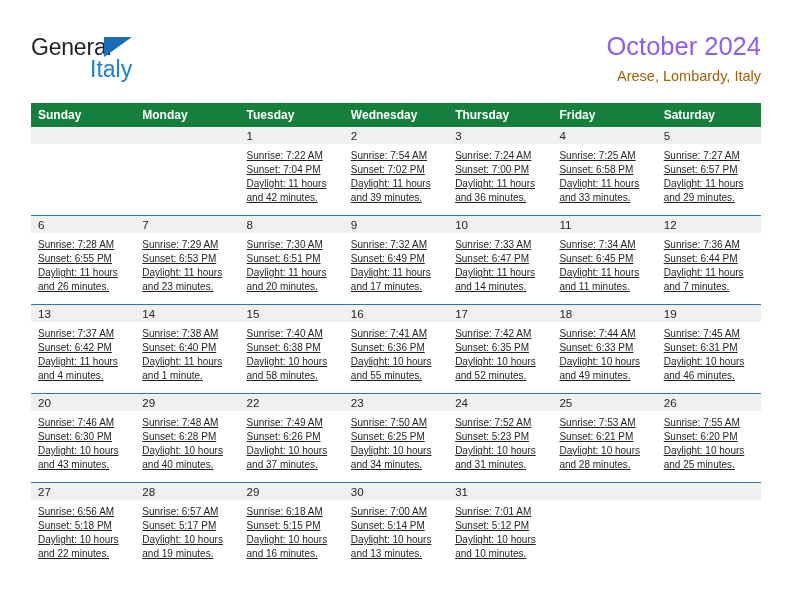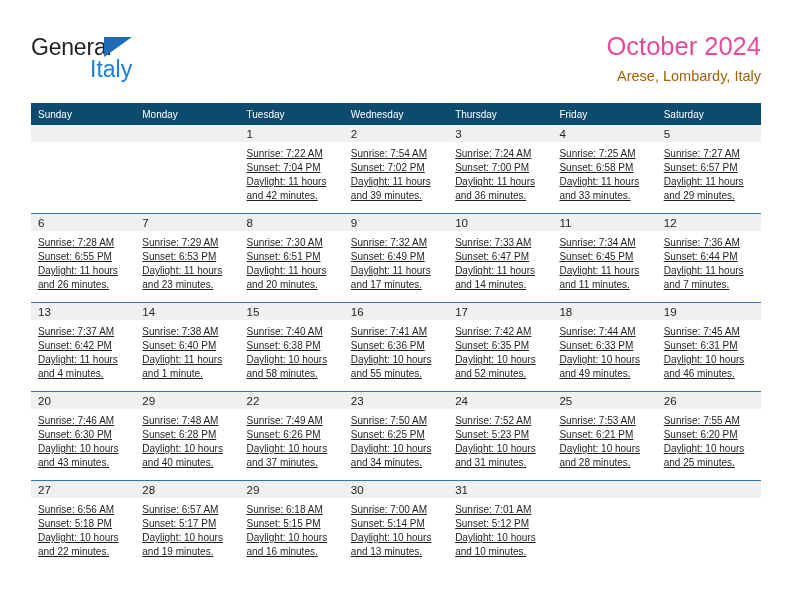--- a/index.html
+++ b/index.html
@@ -66,21 +66,21 @@
   }
   .title-wrap {
     position: absolute;
     right: 0;
     top: 0;
     text-align: right;
   }
   .cal-title {
     font-size: 25.5px;
     font-weight: 400;
-    color: #ec4899;
+    color: #8b5cf6;
     line-height: 32px;
     white-space: nowrap;
   }
   .cal-subtitle {
     font-size: 14.5px;
     font-weight: 400;
     color: #a16207;
     line-height: 22px;
     margin-top: 3px;
     white-space: nowrap;
@@ -89,24 +89,24 @@
   
   .calendar {
     position: absolute;
     left: 31px;
     top: 103px;
     width: 730px;
     border-collapse: collapse;
     table-layout: fixed;
   }
   .calendar th {
-    background: #0c4a6e;
+    background: #15803d;
     color: #ffffff;
-    font-size: 10px;
-    font-weight: 400;
+    font-size: 12px;
+    font-weight: 700;
     text-align: left;
     padding: 5px 0 5px 7px;
     height: 12px;
     border: none;
   }
   .week-row > td {
     vertical-align: top;
     padding: 0;
     border-top: 1.6px solid #2e75b6;
     height: 88px;

